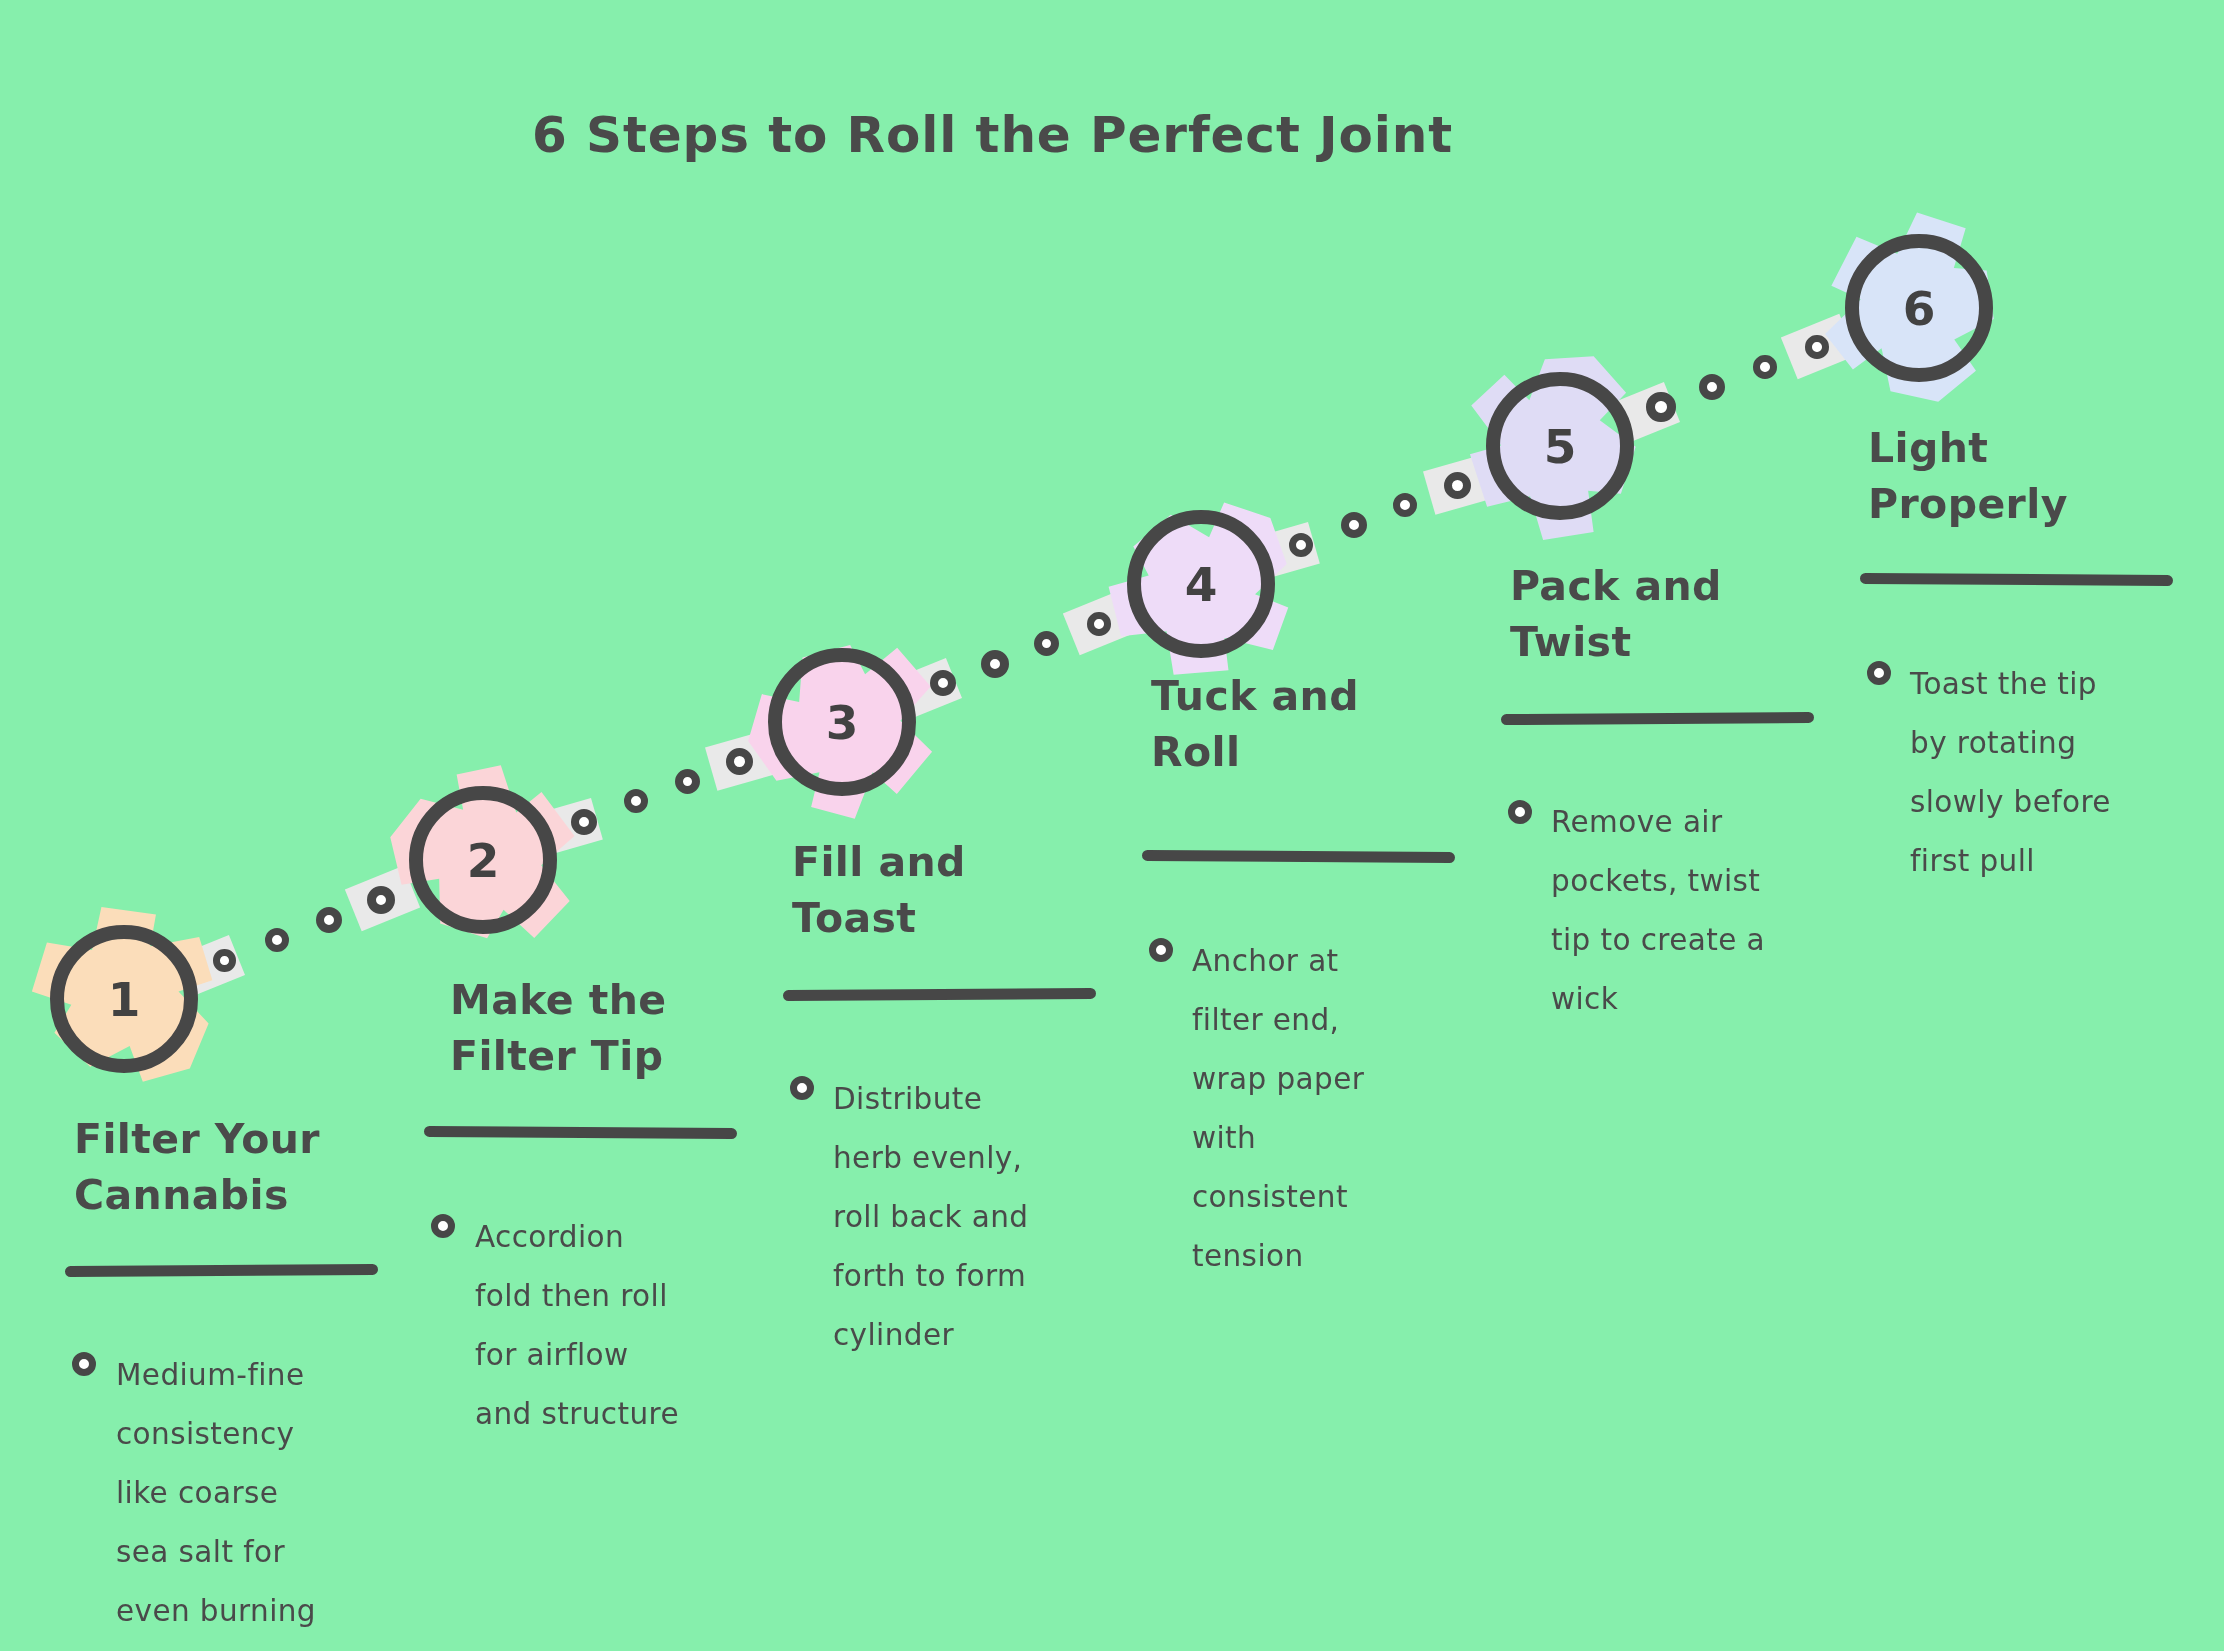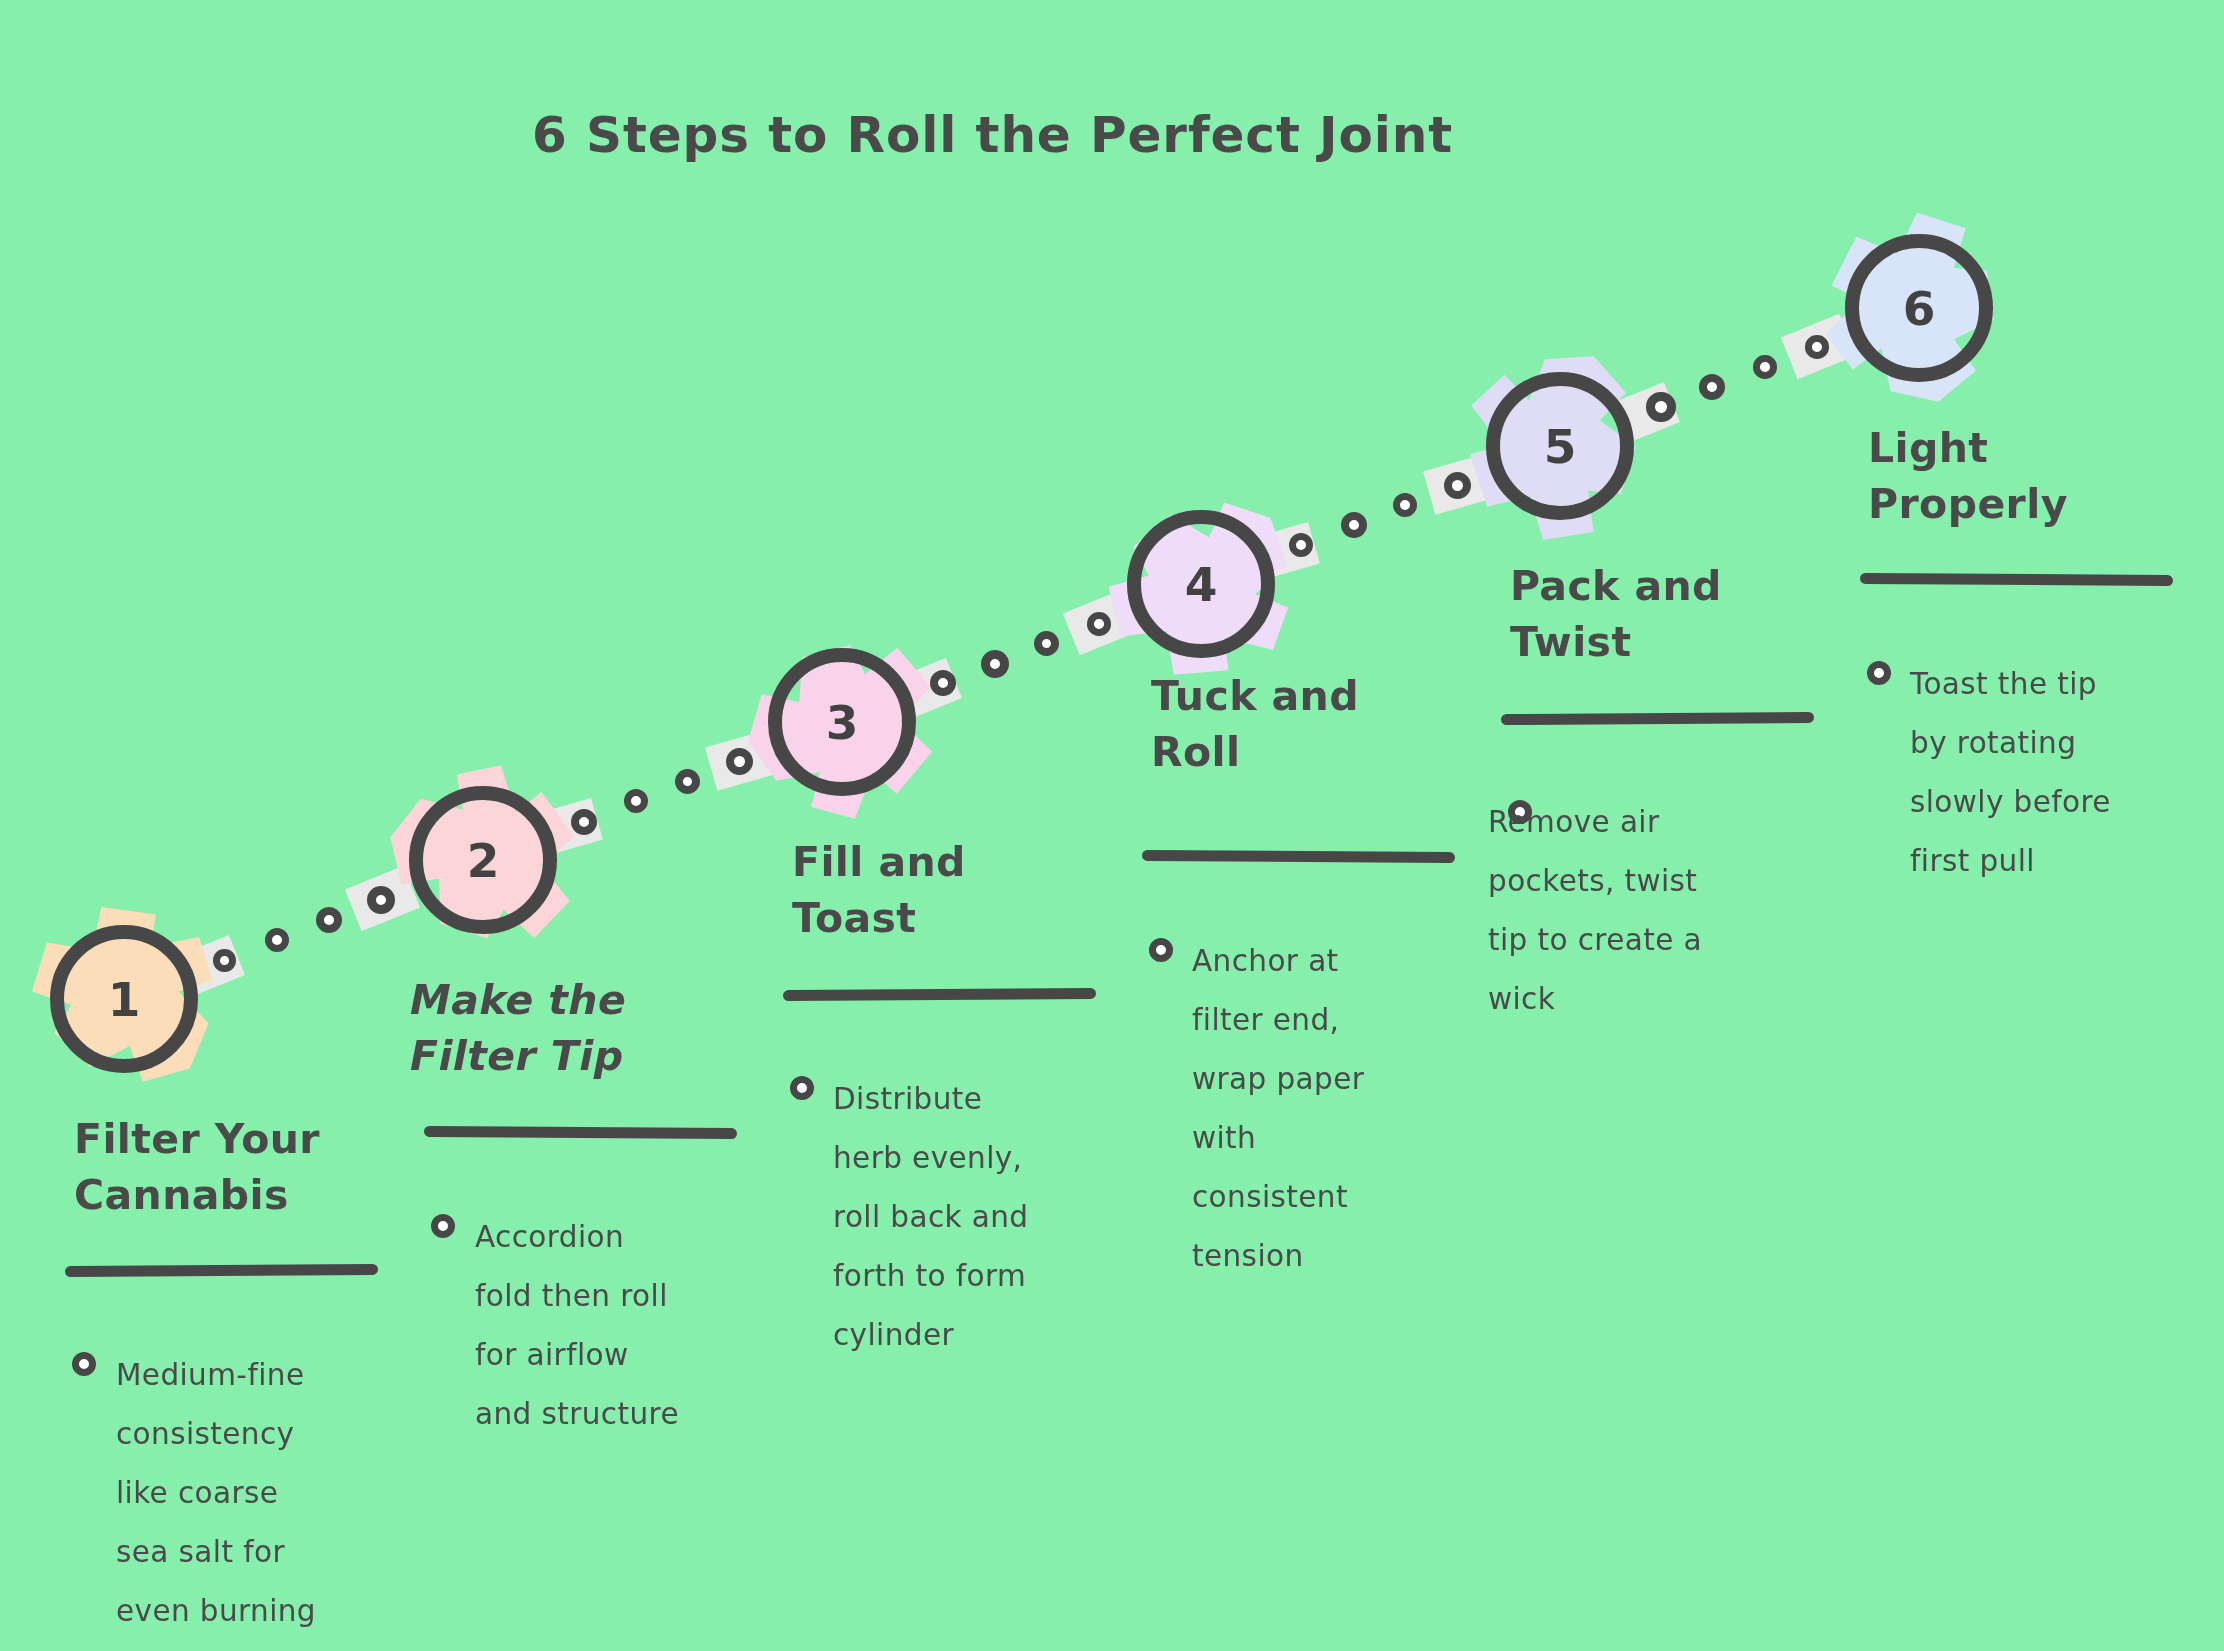--- a/index.html
+++ b/index.html
@@ -94,21 +94,21 @@
 consistency
 like coarse
 sea salt for
 even burning</div>
       </div>
       <div>
         <div class="blob" style="left: 389px; top: 767px; background: rgb(251, 213, 216); transform: rotate(61deg) scaleX(-1);"></div>
         <div class="ring" style="left: 409px; top: 786px;">
           <span class="step-number">2</span>
         </div>
-        <div class="step-title" style="left: 410px; top: 972px; font-style: italic;">Make the
+        <div class="step-title" style="left: 450px; top: 972px;">Make the
 Filter Tip</div>
         <div class="underline" style="left: 424px; top: 1127px; transform: rotate(0.4deg);"></div>
         <div class="bullet-dot" style="left: 431px; top: 1214px;"></div>
         <div class="step-desc" style="left: 475px; top: 1208px;">Accordion
 fold then roll
 for airflow
 and structure</div>
       </div>
       <div>
         <div class="blob" style="left: 748px; top: 628px; background: rgb(249, 211, 236); transform: rotate(122deg);"></div>
@@ -143,21 +143,21 @@
       </div>
       <div>
         <div class="blob" style="left: 1466px; top: 352px; background: rgb(223, 220, 245); transform: rotate(244deg);"></div>
         <div class="ring" style="left: 1486px; top: 372px;">
           <span class="step-number">5</span>
         </div>
         <div class="step-title" style="left: 1510px; top: 558px;">Pack and
 Twist</div>
         <div class="underline" style="left: 1501px; top: 713px; transform: rotate(-0.4deg);"></div>
         <div class="bullet-dot" style="left: 1508px; top: 800px;"></div>
-        <div class="step-desc" style="left: 1488px; top: 793px;">Remove air
+        <div class="step-desc" style="left: 1551px; top: 793px;">Remove air
 pockets, twist
 tip to create a
 wick</div>
       </div>
       <div>
         <div class="blob" style="left: 1825px; top: 214px; background: rgb(216, 228, 248); transform: rotate(305deg) scaleX(-1);"></div>
         <div class="ring" style="left: 1845px; top: 234px;">
           <span class="step-number">6</span>
         </div>
         <div class="step-title" style="left: 1868px; top: 420px;">Light

